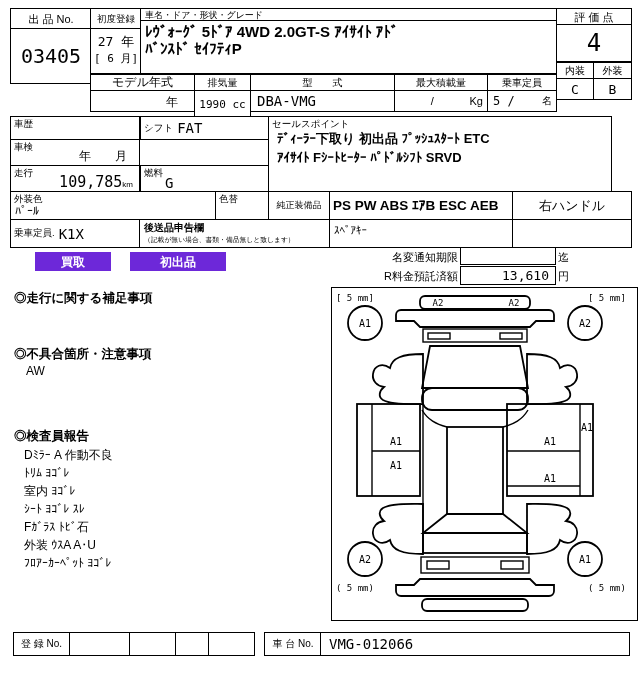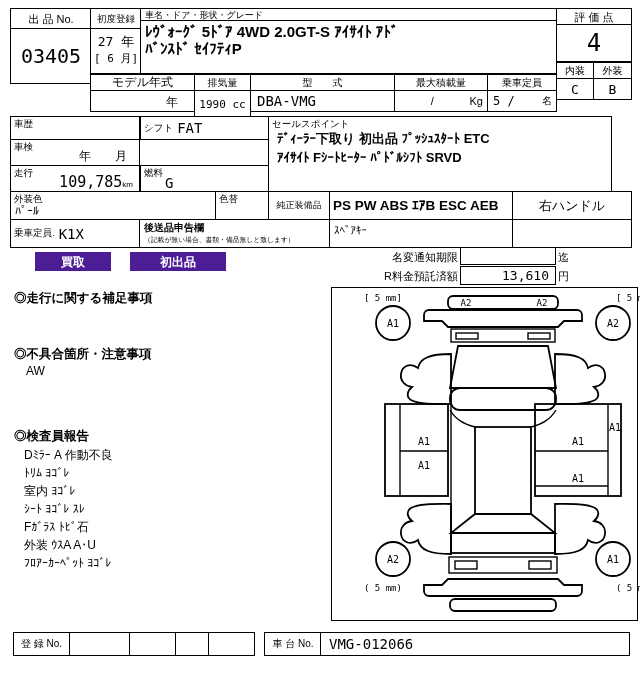--- a/index.html
+++ b/index.html
@@ -5,21 +5,21 @@
   html,body{margin:0;padding:0;background:#ffffff;}
   body{width:640px;height:680px;font-family:"Liberation Sans",sans-serif;color:#000;}
   .sheet{position:relative;width:640px;height:680px;background:#fff;overflow:hidden;}
   .cell{position:absolute;box-sizing:border-box;border:1.5px solid #000;background:#fff;}
   .nb{position:absolute;box-sizing:border-box;background:transparent;}
   .ctr{display:flex;align-items:center;justify-content:center;text-align:center;}
   .lbl{font-size:9.5px;}
   .lbl-tl{position:absolute;top:1px;left:3px;font-size:9.5px;}
   .mono{font-family:"DejaVu Sans Mono","Liberation Mono",monospace;}
   .big{font-size:15px;font-weight:bold;}
-  .badge{position:absolute;background:#4c1d95;color:#fff;text-align:center;font-size:12px;font-weight:bold;padding-top:2px;box-sizing:border-box;}
+  .badge{position:absolute;background:#6d28d9;color:#fff;text-align:center;font-size:12px;font-weight:bold;padding-top:2px;box-sizing:border-box;}
   .row{display:flex;align-items:center;}
   .notes-item{font-size:12px;line-height:18px;white-space:pre;}
   svg text{font-family:"DejaVu Sans Mono","Liberation Mono",monospace;fill:#000;}
   svg .shape{fill:none;stroke:#000;stroke-width:1.8;}
   svg .thin{fill:none;stroke:#000;stroke-width:1.4;}
 </style>
 </head>
 <body>
 
 <div class="sheet">
@@ -137,21 +137,21 @@
   <div class="nb" style="left:24px;top:446px;width:260px;">
     <div class="notes-item">Dﾐﾗｰ A 作動不良</div>
     <div class="notes-item">ﾄﾘﾑ ﾖｺﾞﾚ</div>
     <div class="notes-item">室内 ﾖｺﾞﾚ</div>
     <div class="notes-item">ｼｰﾄ ﾖｺﾞﾚ ｽﾚ</div>
     <div class="notes-item">Fｶﾞﾗｽ ﾄﾋﾞ石</div>
     <div class="notes-item">外装 ｳｽA A･U</div>
     <div class="notes-item">ﾌﾛｱｰｶｰﾍﾟｯﾄ ﾖｺﾞﾚ</div>
   </div>
 
-  <div class="cell" style="left:331px;top:287px;width:307px;height:334px;padding-left:28px;">
+  <div class="cell" style="left:331px;top:287px;width:307px;height:334px;">
     <svg width="304" height="331" viewBox="0 0 304 331">
 
       <text x="4" y="13" font-size="9">[ 5 mm]</text>
       <text x="256" y="13" font-size="9">[ 5 mm]</text>
       <text x="4" y="303" font-size="9">( 5 mm)</text>
       <text x="256" y="303" font-size="9">( 5 mm)</text>
 
       <circle class="shape" cx="33" cy="35" r="17"></circle>
       <text x="33" y="39" font-size="10" text-anchor="middle">A1</text>
       <circle class="shape" cx="253" cy="35" r="17"></circle>

